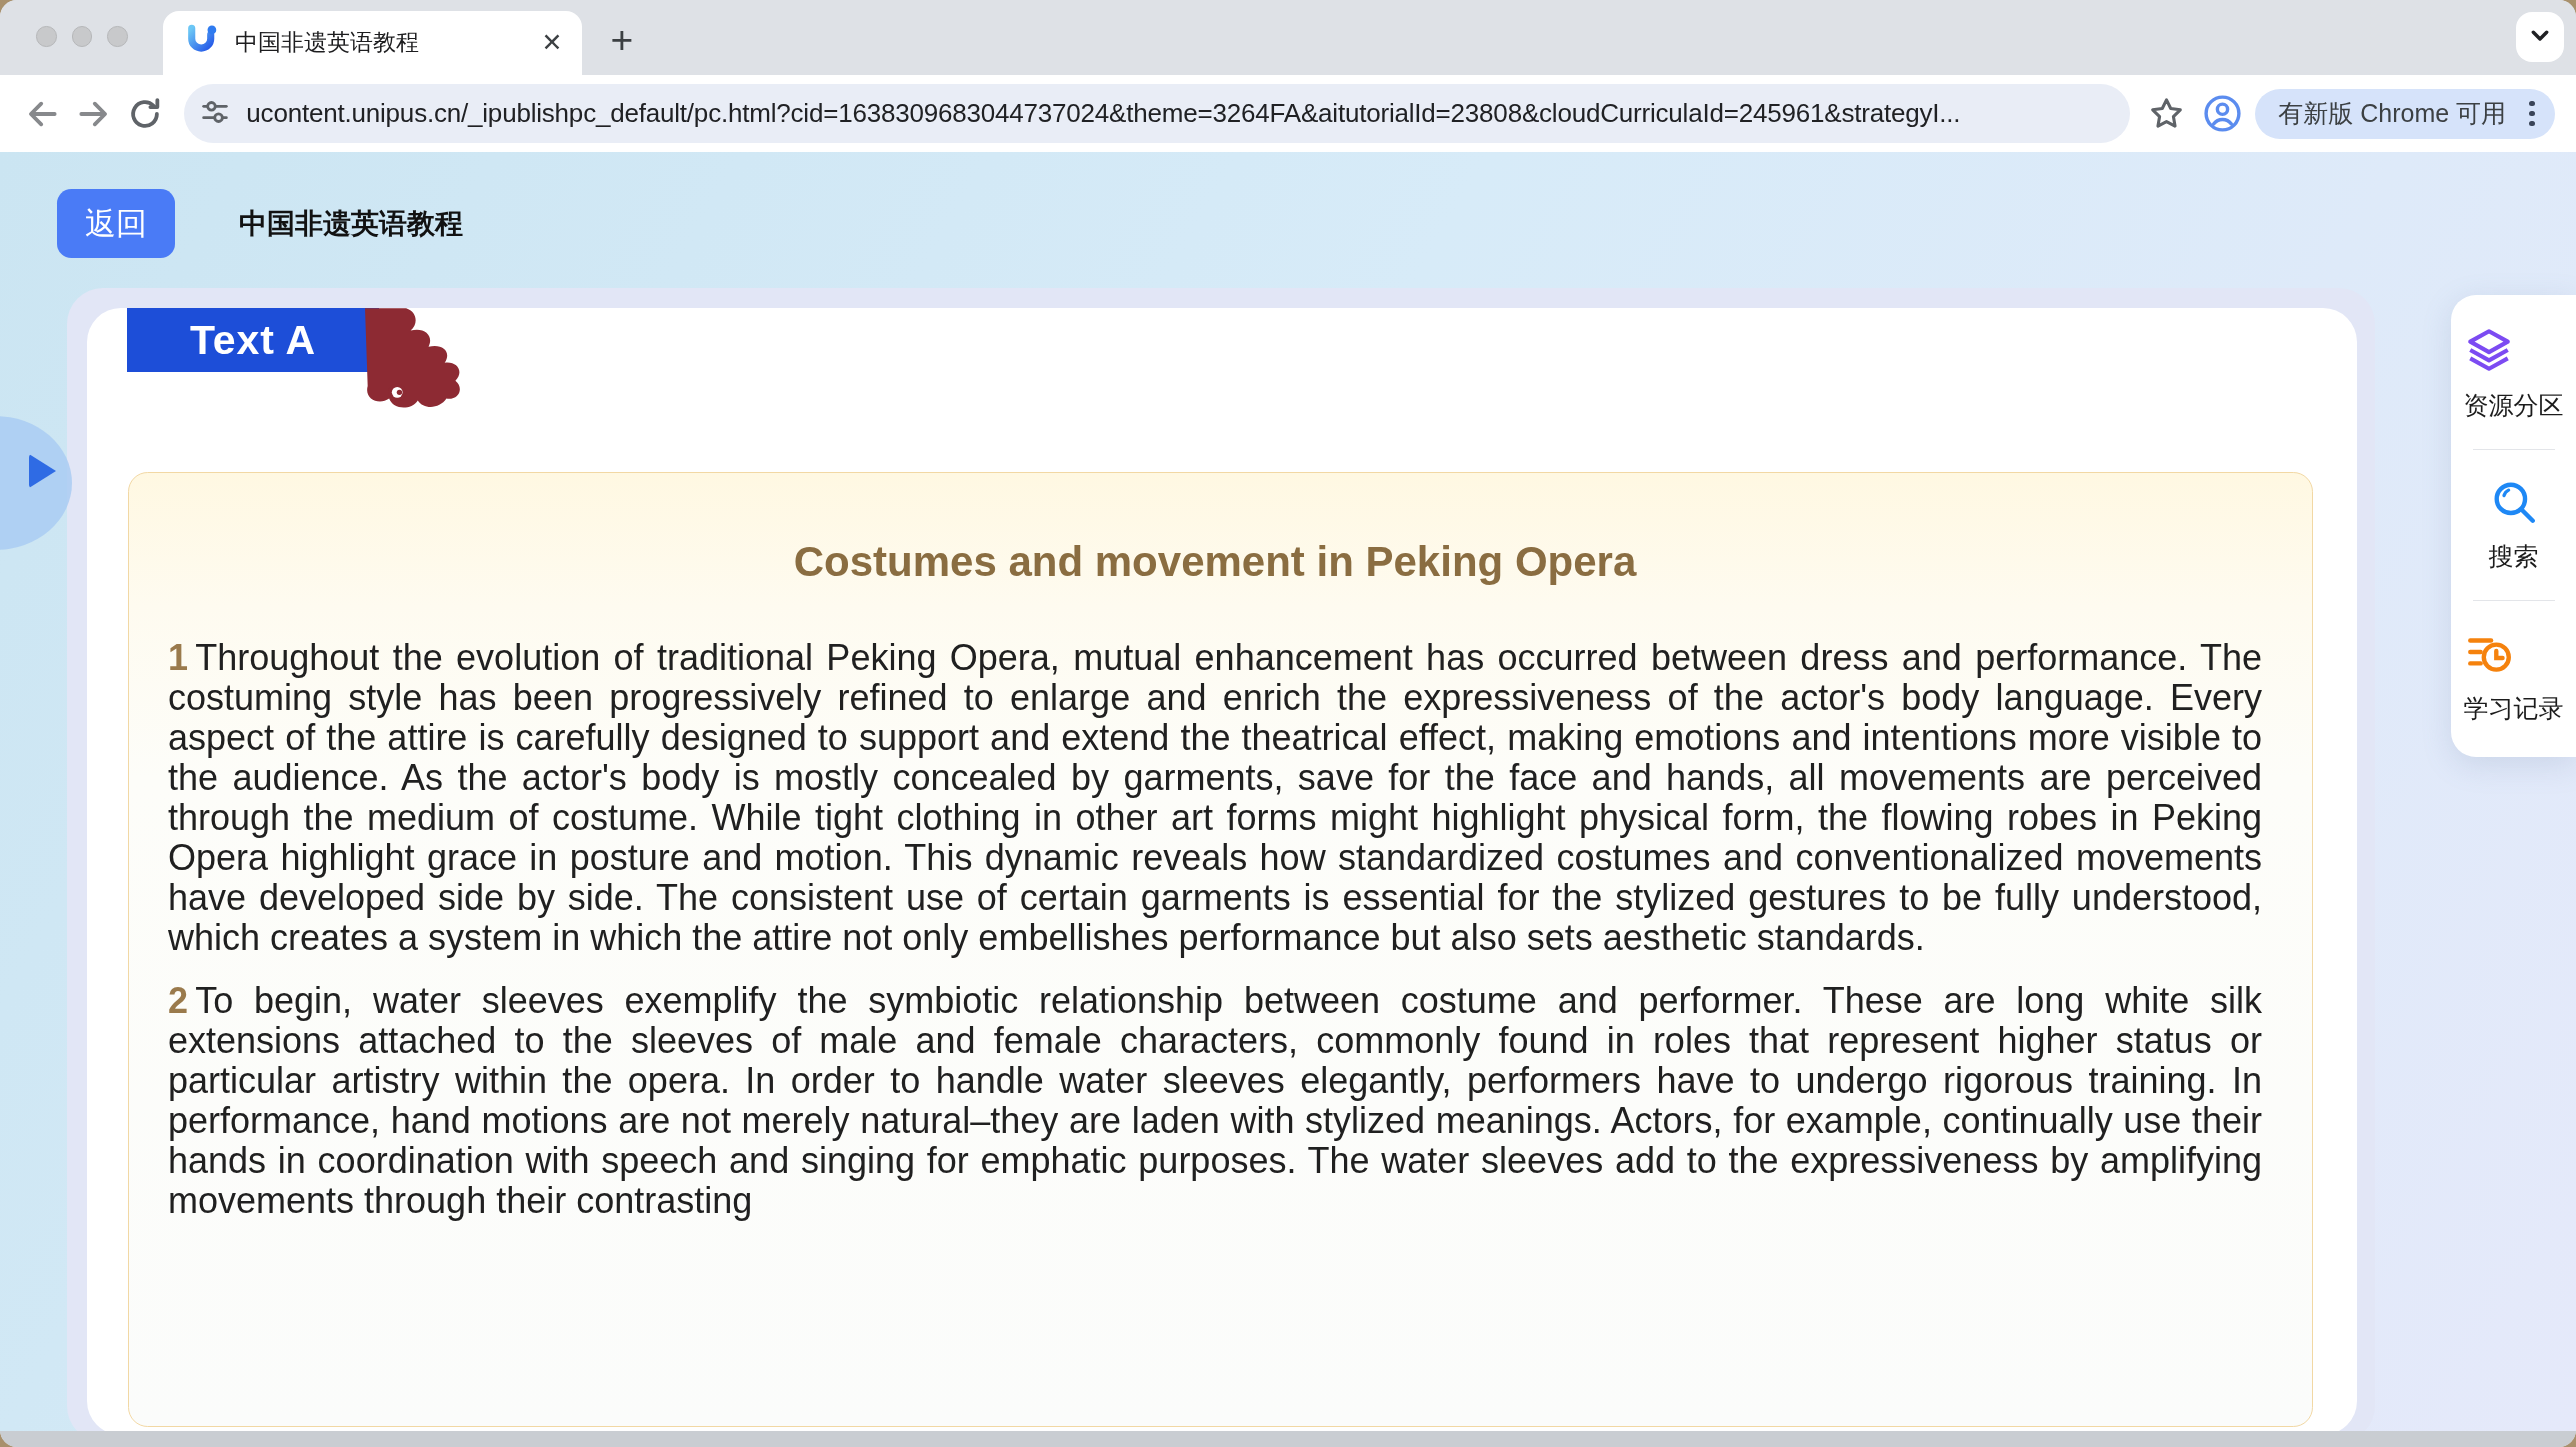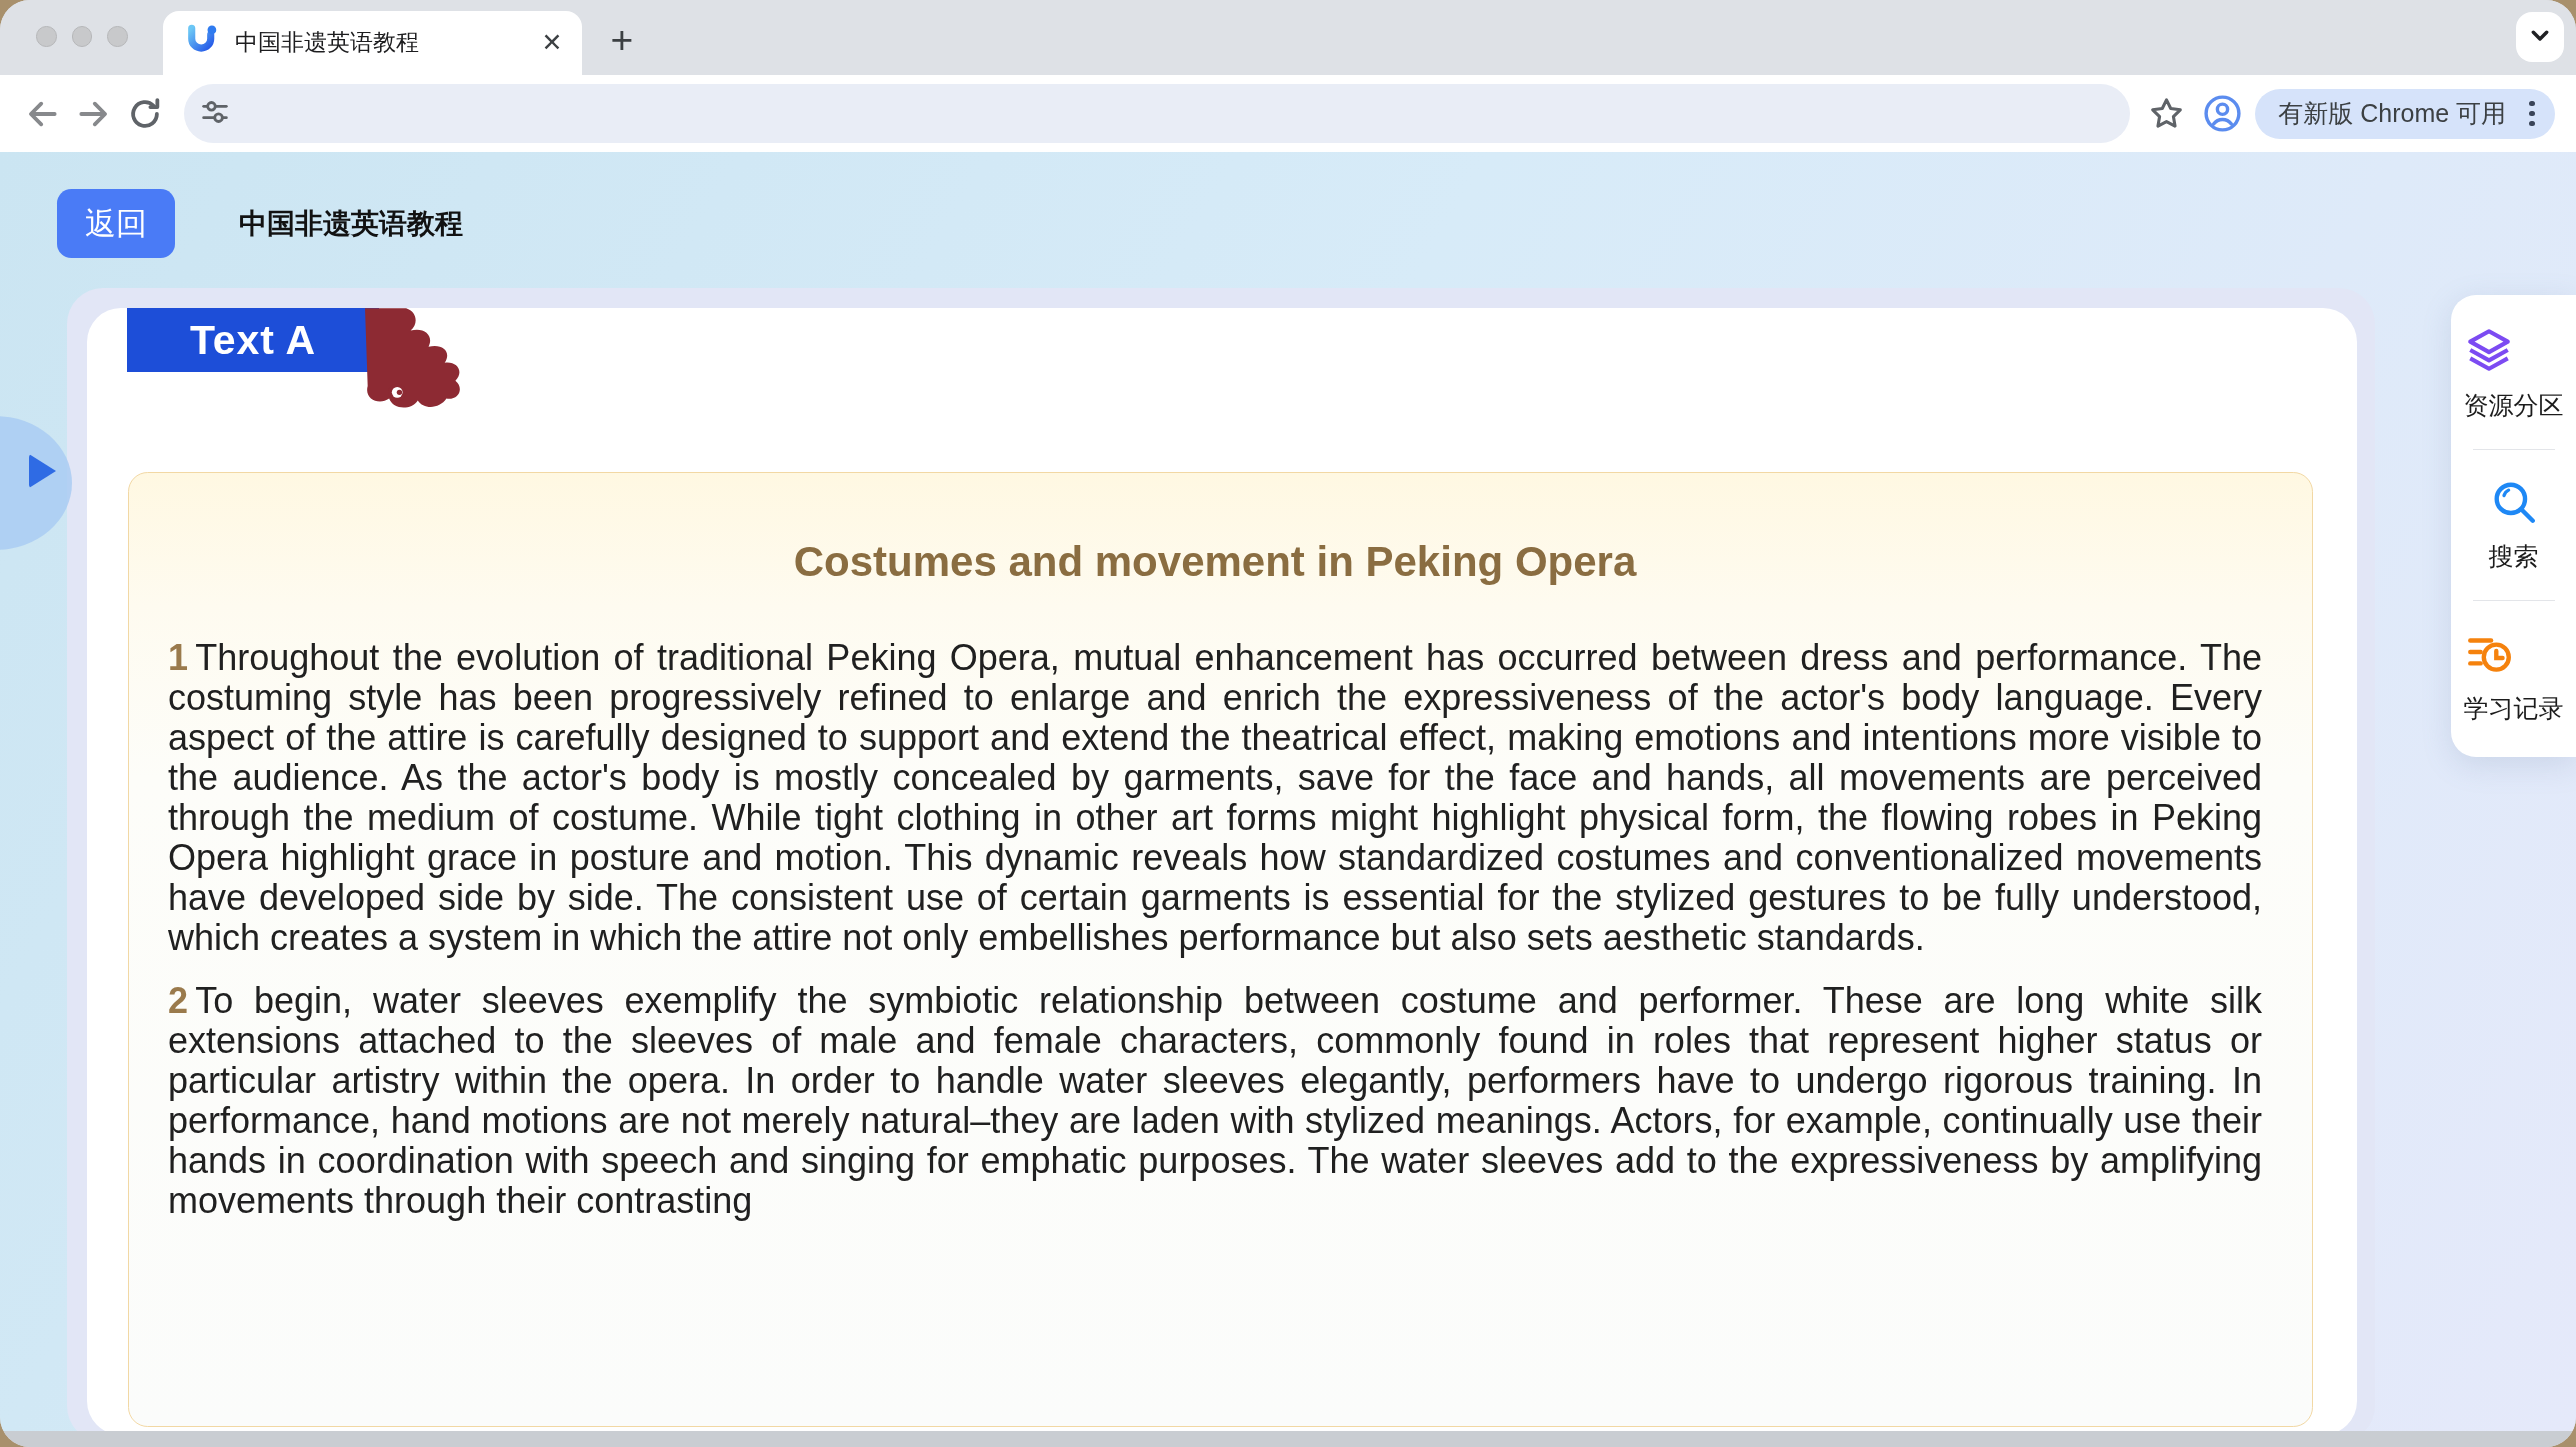--- a/index.html
+++ b/index.html
@@ -1,17 +1,17 @@
 <!DOCTYPE html>
 <html style="font-size:14.3px"><head>
 <meta charset="utf-8">
 <style>
   html,body{margin:0;padding:0}
   body{width:2576px;height:1447px;background:#A8906C;font-family:"Liberation Sans",sans-serif;overflow:hidden;position:relative}
-  .window{position:absolute;inset:0;border-radius:30px;overflow:hidden;background:#DEE1E6}
+  .window{position:absolute;inset:0;border-radius:17px;overflow:hidden;background:#DEE1E6}
 
   
   .tabstrip{position:relative;height:75px;background:#DEE1E6}
   .lights{position:absolute;left:36px;top:26px;display:flex;gap:15px}
   .light{width:20.6px;height:20.6px;border-radius:50%;background:#C8C9CB;border:0.9px solid #B6B7B9;box-sizing:border-box}
   .tab{position:absolute;left:163px;top:10.7px;width:419px;height:64px;background:#FFFFFF;border-radius:16px 16px 0 0;display:flex;align-items:center;padding:0 16px 0 19.7px;box-sizing:border-box}
   .tab-title{font-size:23px;color:#1D1D1F;margin-left:14.3px;flex:1;white-space:nowrap;overflow:hidden}
   .tab-close{font-size:25px;color:#3C4043;cursor:default;padding:0 3.6px}
   .newtab{position:absolute;left:597px;top:16px;width:50px;height:47px;display:flex;align-items:center;justify-content:center;font-size:39px;font-weight:300;color:#3C4043}
   .tabsearch{position:absolute;right:12.5px;top:11.6px;width:48px;height:50px;background:#FFFFFF;border-radius:16px;display:flex;align-items:center;justify-content:center}
@@ -117,20 +117,21 @@
       <span>
         <svg viewBox="0 0 24 24" width="34" height="34">
           <g stroke="#5F6368" stroke-width="2" fill="#E9EDF6" stroke-linecap="round">
             <line x1="4" y1="8" x2="20" y2="8"></line>
               <circle cx="9.5" cy="8" r="2.7"></circle>
             <line x1="4" y1="16" x2="20" y2="16"></line>
               <circle cx="14.5" cy="16" r="2.7"></circle>
           </g>
         </svg>
       </span>
+      <span class="url">ucontent.unipus.cn/_ipublishpc_default/pc.html?cid=1638309683044737024&amp;theme=3264FA&amp;aitutorialId=23808&amp;cloudCurriculaId=245961&amp;strategyI...</span>
     </div>
 
     <span class="trailbtn">
       <svg viewBox="0 0 24 24" width="39" height="39">
           <path d="M12 3.6 l2.6 5.3 5.9 .85 -4.25 4.15 1 5.85 -5.25 -2.75 -5.25 2.75 1 -5.85 -4.25 -4.15 5.9 -.85 z" fill="none" stroke="#5F6368" stroke-width="1.9" stroke-linejoin="round"></path>
         </svg>
     </span>
     <span class="trailbtn">
       <svg viewBox="0 0 24 24" width="41" height="41">
         <circle cx="12" cy="12" r="9.6" fill="none" stroke="#5B8CEF" stroke-width="2"></circle>

